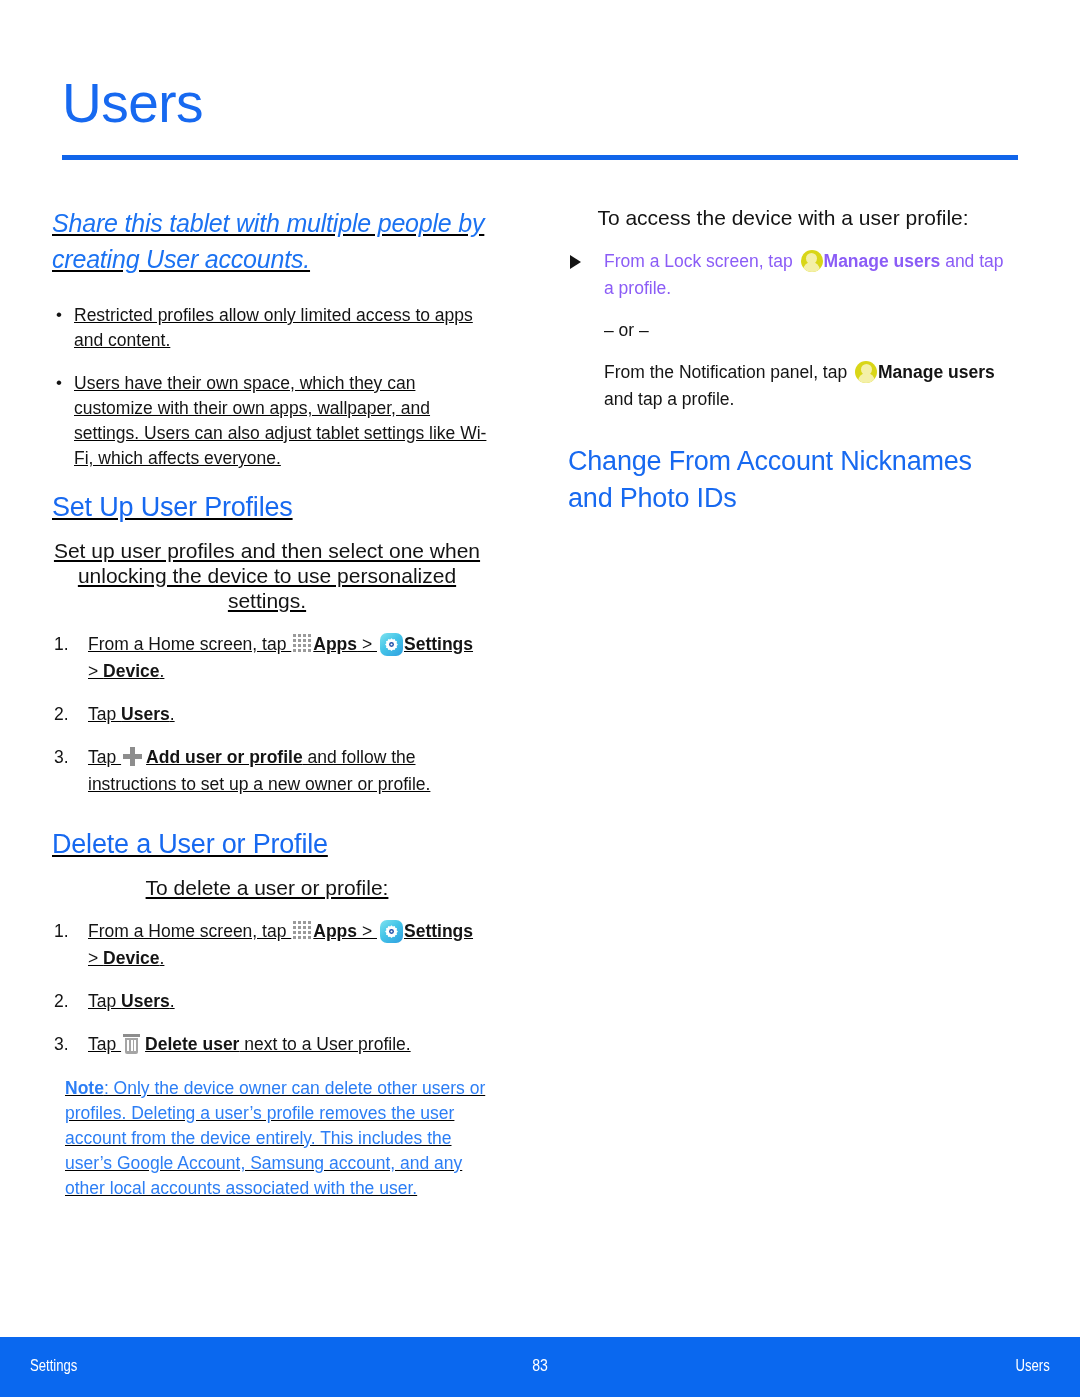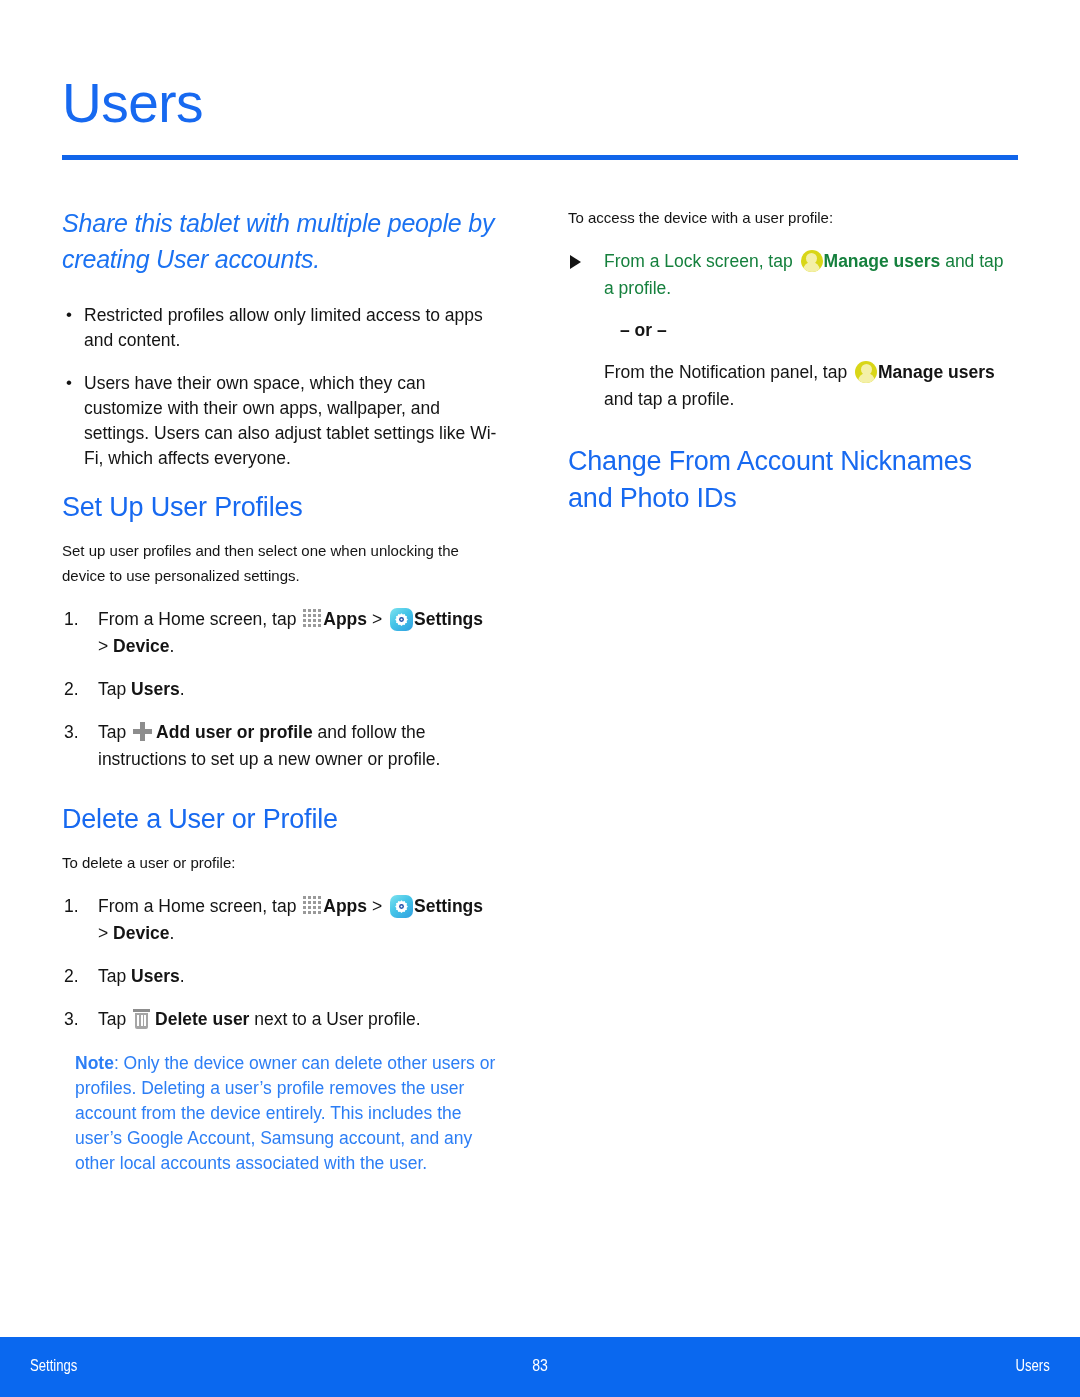--- a/index.html
+++ b/index.html
@@ -42,21 +42,21 @@
     height: 5px;
     background: #1165ea;
   }
 
   
   .col {
     position: absolute;
     top: 205px;
     width: 446px;
   }
-  .col-left  { left: 62px; }
+  .col-left  { left: 52px; text-decoration: underline; }
   .col-right { left: 568px; }
 
   
   .lede {
     font-size: 25px;
     line-height: 36px;
     color: #1b72f2;
     font-style: italic;
     font-weight: 400;
     margin: 0 0 26px 0;
@@ -66,24 +66,25 @@
   h2.section {
     font-size: 27px;
     line-height: 37px;
     font-weight: 400;
     color: #1769f0;
     margin: 0 0 12px 0;
     letter-spacing: -0.2px;
   }
 
   p.body {
-    font-size: 15px;
+    font-size: 21px;
     line-height: 25px;
     color: #141414;
     margin: 0 16px 18px 0;
+    text-align: center;
   }
 
   .bullets {
     margin: 0 0 10px 0;
     padding: 0;
     list-style: none;
   }
   .bullets li {
     position: relative;
     padding-left: 22px;
@@ -123,39 +124,38 @@
     top: 0;
     font-size: 17.5px;
     color: #141414;
   }
 
   .arrow-item {
     position: relative;
     padding-left: 36px;
     font-size: 17.5px;
     line-height: 27px;
-    color: #15803d;
+    color: #8b5cf6;
     margin: 0 0 16px 0;
   }
   .arrow-item .tri {
     position: absolute;
     left: 2px;
     top: 7px;
     width: 0; height: 0;
     border-left: 11px solid #141414;
     border-top: 7px solid transparent;
     border-bottom: 7px solid transparent;
   }
 
   .or-line {
     font-size: 17.5px;
     line-height: 25px;
     color: #141414;
-    margin: 0 0 16px 52px;
-    font-weight: bold;
+    margin: 0 0 16px 36px;
   }
   .sub-para {
     font-size: 17.5px;
     line-height: 27px;
     color: #141414;
     margin: 0 0 16px 36px;
   }
 
   b, .b { font-weight: bold; }
 

